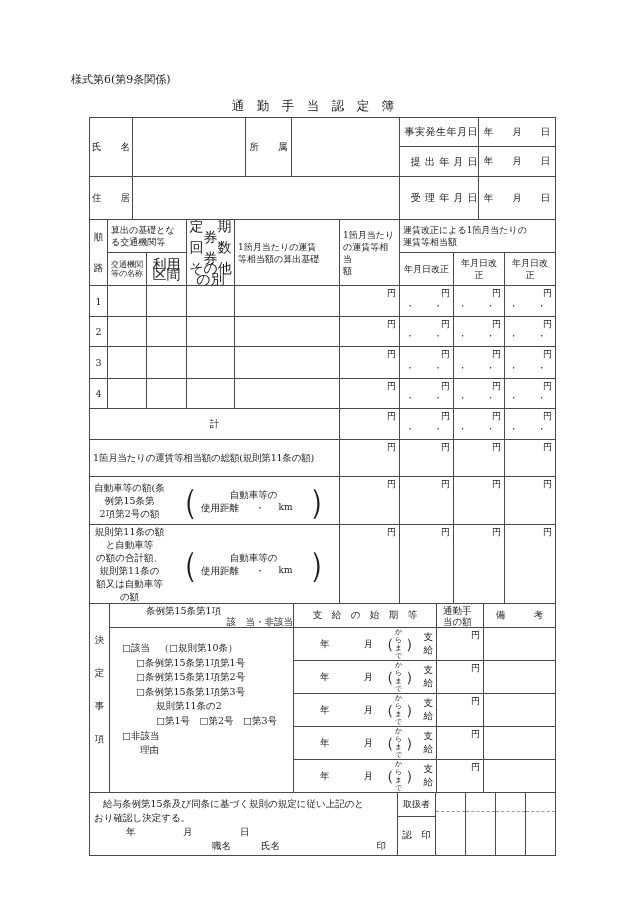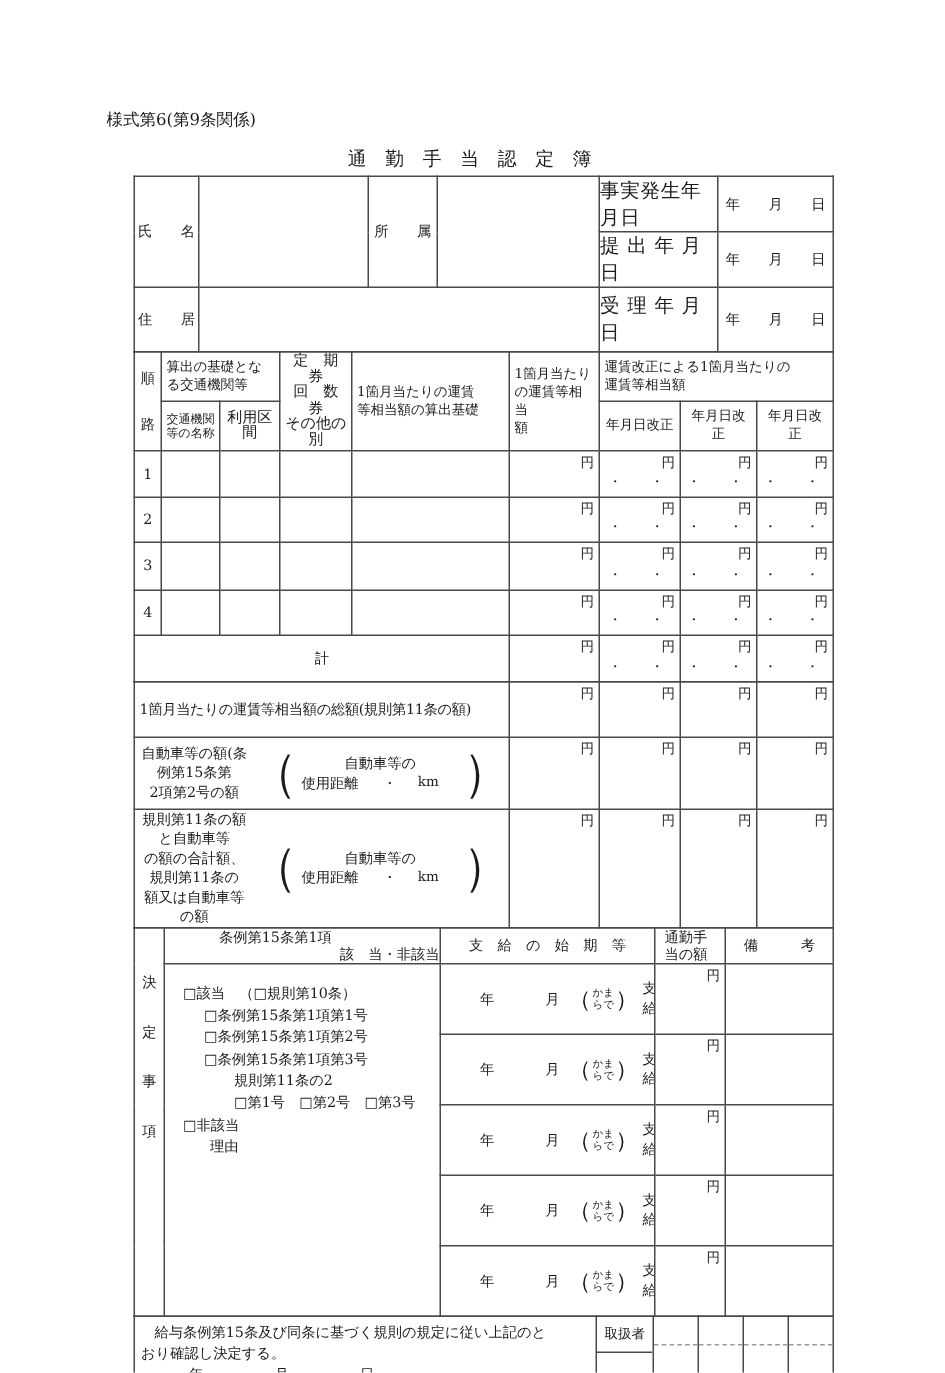--- a/index.html
+++ b/index.html
@@ -5,35 +5,35 @@
   html,body{margin:0;padding:0;width:630px;height:915px;background:#fff;overflow:hidden;}
   body{font-family:"DejaVu Serif","Liberation Serif",serif;color:#1b1b1b;position:relative;}
   .form-label{position:absolute;left:71px;top:72px;font-size:11px;}
   .page-title{position:absolute;left:89px;top:98px;width:448px;text-align:center;font-size:12.5px;}
   .tables{position:absolute;left:89px;top:118px;width:466px;}
   table{border-collapse:collapse;table-layout:fixed;width:466px;margin-top:-1px;}
   td{border:1px solid #4a4a4a;font-size:9.5px;vertical-align:middle;padding:0;overflow:hidden;}
   .preline{white-space:pre-line;}
   .c{text-align:center;}
   .lbl{text-align:center;font-size:9.5px;}
-  .lblsm{text-align:left;font-size:13px;letter-spacing:0.5px;}
+  .lblsm{text-align:right;font-size:10px;letter-spacing:0.5px;}
   .dateval{text-align:center;font-size:9.5px;}
   
   .rA1{height:29px}.rA2{height:30px}.rA3{height:43px}
   .rB1{height:27px}.rB2{height:22px}
   .h31{height:31px}.h30{height:30px}.h32{height:32px}
   .rS1{height:37px}.rS2{height:48px}.rS3{height:62px}
   .rC0{height:24px}.rCp{height:27px}
   .rD{height:61px}
   
   .jr{padding:0;}
   .jrin{display:flex;flex-direction:column;justify-content:space-between;align-items:center;height:44px;padding:3px 0;font-size:9.5px;}
   .hdr{font-size:9px;line-height:12px;padding:1px 3px;vertical-align:middle;}
   .hdr-sm{font-size:8px;line-height:9.5px;text-align:center;padding:1px 1px;}
-  .hdr-tk{font-size:10px;line-height:10.5px;text-align:center;padding:1px 1px;}
+  .hdr-tk{font-size:14px;line-height:10.5px;text-align:center;padding:1px 1px;}
   .num{text-align:center;font-size:9.5px;}
   
   .money{position:relative;}
   .yen{position:absolute;top:1px;right:3px;font-size:9px;}
   .dots{position:absolute;bottom:3px;left:0;right:0;text-align:center;font-size:9px;letter-spacing:5px;}
   .sumlbl{font-size:9.5px;padding:1px 3px;letter-spacing:-0.2px;}
   
   .carrow{display:flex;align-items:center;padding-left:3px;text-align:center;}
   .carlbl{width:120px;font-size:9.5px;line-height:13px;}
   .carbox{display:flex;align-items:center;margin-left:2px;}
@@ -51,21 +51,21 @@
   .phead{text-align:center;font-size:9.5px;}
   .ahead{font-size:9.5px;line-height:11px;padding-left:6px;}
   .rhead{text-align:center;font-size:9.5px;}
   .checks{vertical-align:top;font-size:9.5px;line-height:14.6px;padding-top:13px;}
   .ck0{padding-left:12px}.ck1{padding-left:26px}.ck4{padding-left:46px}
   .ck5{padding-left:46px}.ck6{padding-left:12px}.ck7{padding-left:30px}
   .payline{display:flex;align-items:center;padding-left:26px;font-size:9.5px;}
   .pm{margin-left:34px;}
   .paren{font-size:15px;margin-left:6px;font-weight:400;}
   .paren.close{margin-left:0;}
-  .fromto{display:flex;flex-direction:row;font-size:7px;line-height:8px;margin:15px 1px;font-family:Liberation Serif, serif;}
+  .fromto{display:flex;flex-direction:column;font-size:7px;line-height:8px;margin:0 1px;font-family:Liberation Serif, serif;}
   .paid{margin-left:3px;}
   
   .fcell{vertical-align:top;padding:4px 5px 2px 4px;font-size:9.5px;line-height:14px;}
   .fl1{text-indent:9px;}
   .fl3{padding-left:32px;}
   .fl4{display:flex;}
   .fl4 .pos{margin-left:118px;}
   .fl4 .nm{margin-left:30px;}
   .fl4 .seal{margin-left:auto;margin-right:6px;}
   .handler{padding:0;vertical-align:top;}

